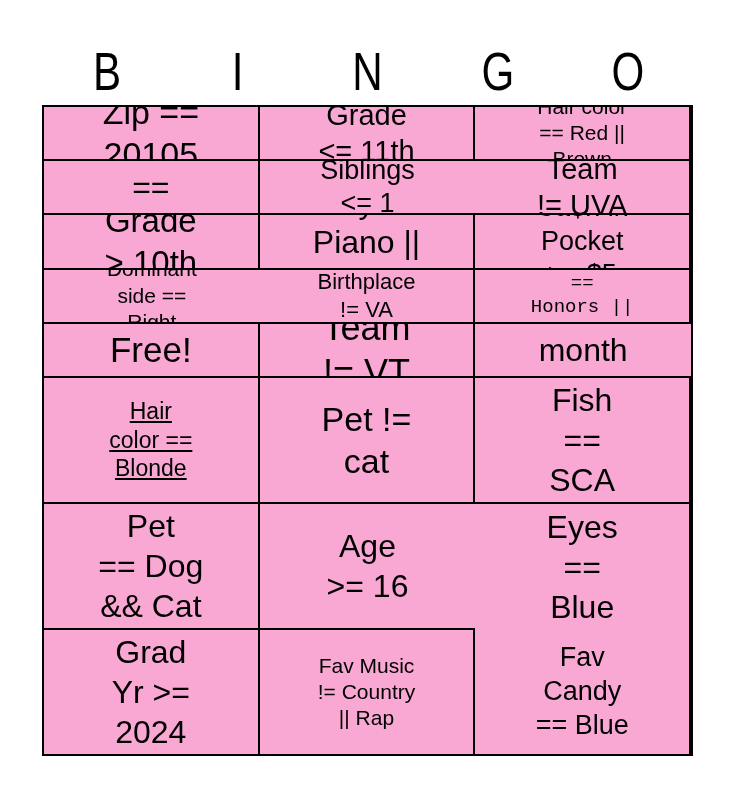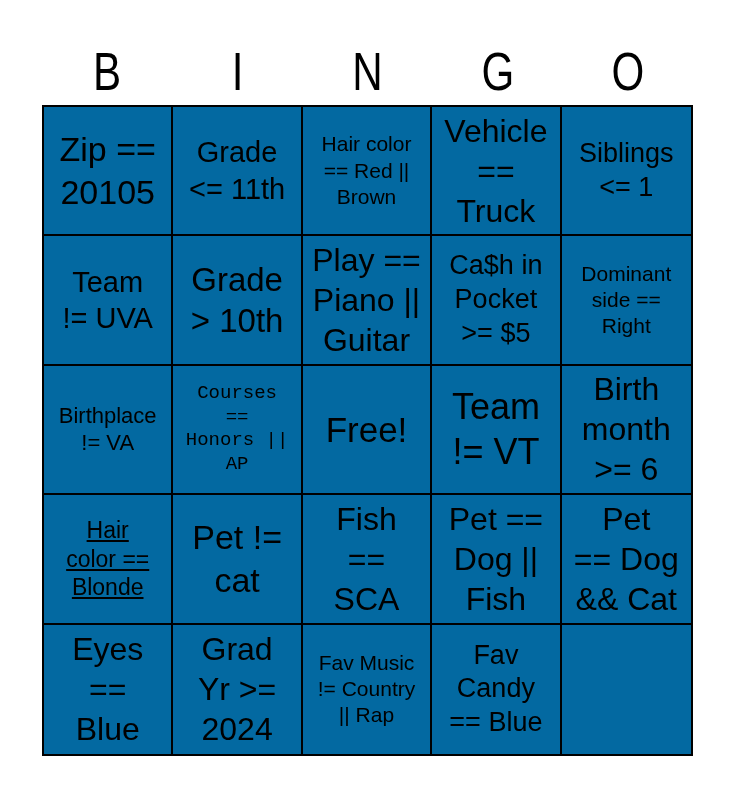--- a/index.html
+++ b/index.html
@@ -23,24 +23,24 @@
   .letter-box span {
     display: inline-block;
     font-size: 54px; font-weight: 400; line-height: 1;
     transform: scaleX(0.78);
   }
 
   
   .bingo-grid {
     position: absolute; left: 42px; top: 105px; width: 651px; height: 651px;
     display: grid;
-    grid-template-columns: repeat(5, 1fr);
+    grid-template-columns: repeat(3, 1fr);
     grid-template-rows: repeat(5, 1fr);
     border: 2px solid #000000;
-    background: #0369a1;
+    background: #f9a8d4;
   }
   .cell {
     border-right: 2px solid #000000;
     border-bottom: 2px solid #000000;
     display: flex; align-items: center; justify-content: center;
     text-align: center;
     white-space: pre-line;
     line-height: 1.25;
     padding: 2px 3px;
     overflow: hidden;
@@ -127,27 +127,26 @@
 &gt;= 6</div>
 
     <div class="cell fs23">Hair
 color ==
 Blonde</div>
     <div class="cell fs31">Pet !=
 cat</div>
     <div class="cell fs26">Fish
 ==
 SCA</div>
-    <div class="cell fs26">Pet ==
-Dog ||
-Fish</div>
     <div class="cell fs26">Pet
 == Dog
 &amp;&amp; Cat</div>
 
+    <div class="cell fs32">Age
+&gt;= 16</div>
     <div class="cell fs26">Eyes
 ==
 Blue</div>
     <div class="cell fs26">Grad
 Yr &gt;=
 2024</div>
     <div class="cell fs21">Fav Music
 != Country
 || Rap</div>
     <div class="cell fs27">Fav

